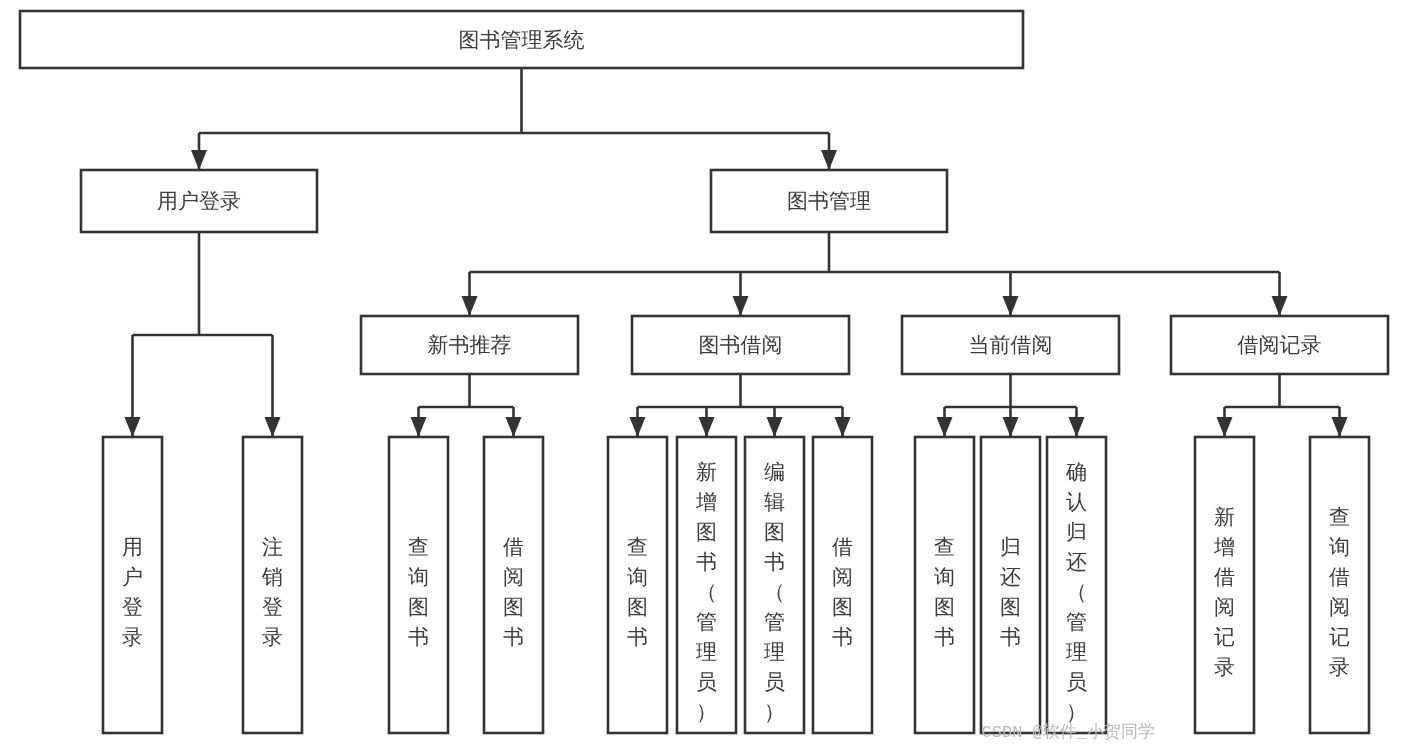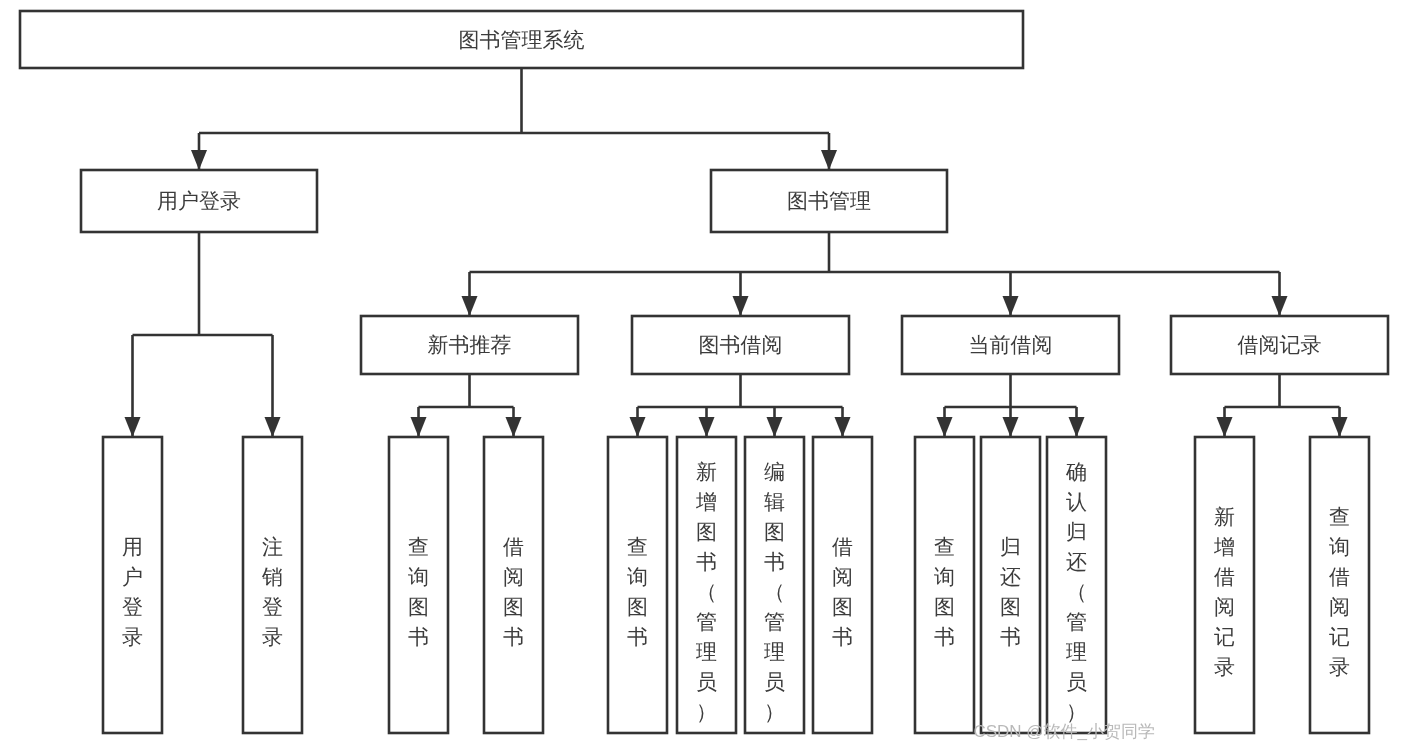--- a/index.html
+++ b/index.html
@@ -47,21 +47,21 @@
     fill: #3c3c3c;
     font-family: "DejaVu Sans", "Liberation Sans", sans-serif;
     font-size: 21px;
     text-anchor: middle;
     dominant-baseline: middle;
   }
   .watermark-text {
     position: absolute;
     right: 8px;
     bottom: 4px;
-    font-family: Liberation Sans, sans-serif;
+    font-family: Liberation Mono, monospace;
     font-size: 17px;
     color: #b9b9b9;
     white-space: nowrap;
     user-select: none;
   }
 </style>
 </head>
 <body>
 
 <div id="diagram-root">

